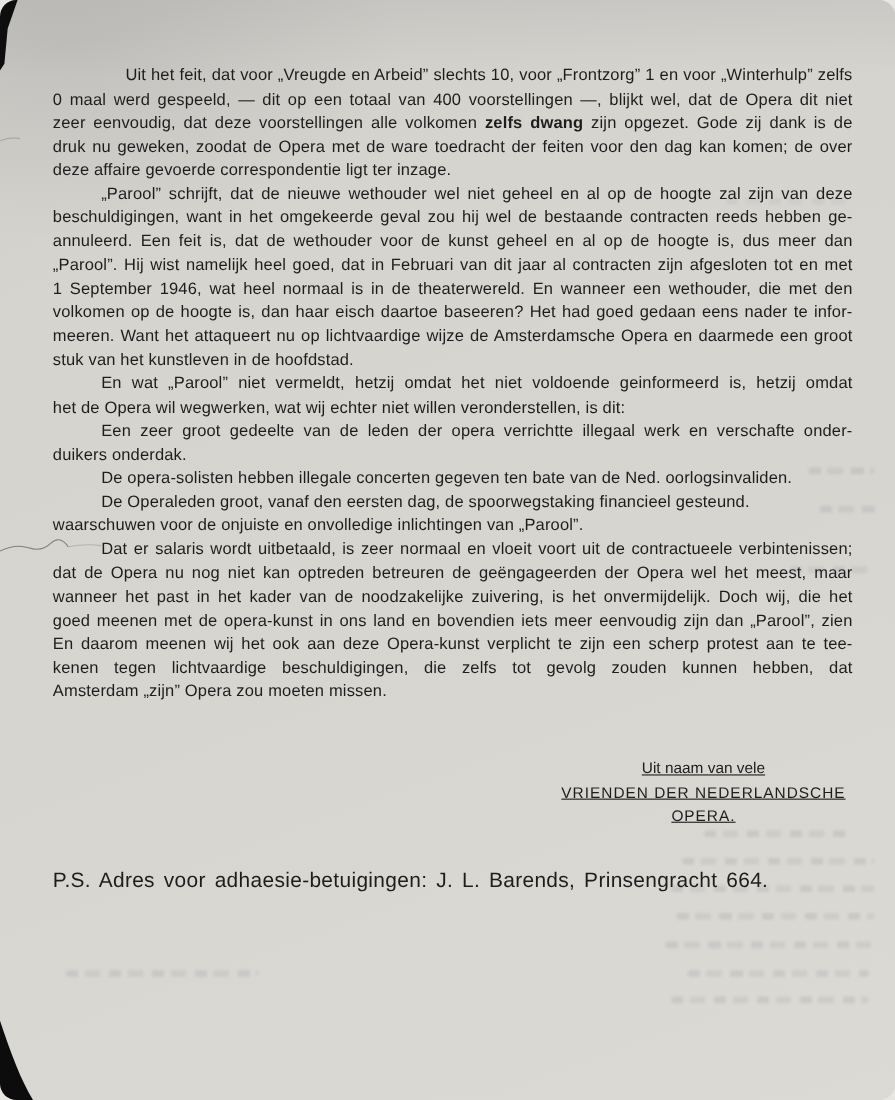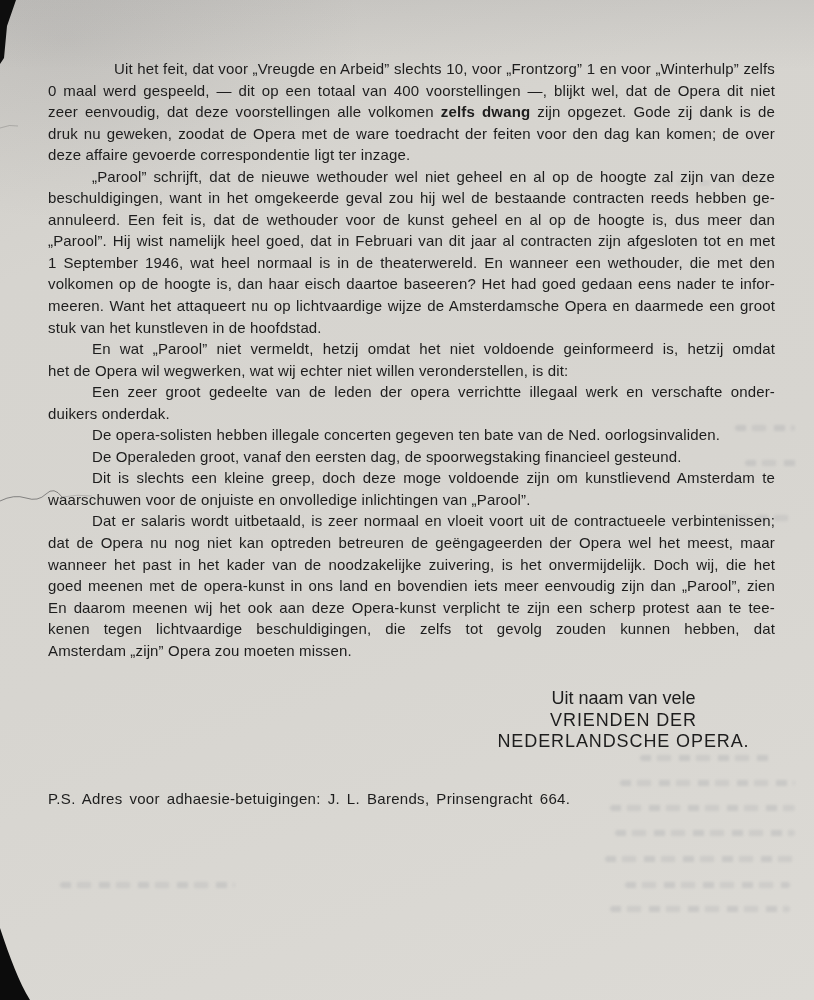--- a/index.html
+++ b/index.html
@@ -4,45 +4,46 @@
 <style>
   html,body{margin:0;padding:0;}
   body{
     width:814px;height:1000px;position:relative;overflow:hidden;
     background:#e8e6e2;
     font-family:"Liberation Sans",sans-serif;
   }
   .paper{
     position:absolute;inset:0;overflow:hidden;
     background:linear-gradient(160deg,#cfcdc8 0%,#d6d4cf 22%,#d7d5d0 55%,#dcdad5 100%);
+    border-radius:15px;
   }
   .vignette{
     position:absolute;inset:0;pointer-events:none;
     background:
       linear-gradient(180deg,rgba(100,100,106,.10) 0,rgba(100,100,106,0) 70px),
       radial-gradient(ellipse 500px 300px at 8% 4%,rgba(90,90,96,.12),rgba(90,90,96,0) 60%);
   }
   .text-block{
     position:absolute;left:48px;top:58px;width:727px;
     font-size:15px;line-height:21.55px;color:#1d1d1d;
     letter-spacing:.15px;
   }
   .line{text-align:justify;text-align-last:justify;}
   .line.end{text-align-last:left;}
   .ind1{text-indent:66px;}
   .ind{text-indent:44px;}
   .b{font-weight:bold;}
   .signature{
-    position:absolute;left:470px;top:688px;width:307px;
-    font-size:18px;line-height:21.5px;color:#1d1d1d;text-align:center;
+    position:absolute;left:486px;top:688px;width:307px;
+    font-size:14px;line-height:21.5px;color:#1d1d1d;text-align:center;text-decoration:underline;
   }
   .signature .caps{letter-spacing:.9px;}
   .postscript{
     position:absolute;left:48px;top:790px;
-    font-size:15px;color:#1d1d1d;letter-spacing:.3px;word-spacing:2.5px;
+    font-size:19px;color:#1d1d1d;letter-spacing:.3px;word-spacing:2.5px;
   }
   .bleed{
     position:absolute;height:6px;border-radius:3px;
     filter:blur(1.6px);opacity:.45;pointer-events:none;
     background:repeating-linear-gradient(90deg,
       rgba(122,126,138,.40) 0 11px, rgba(122,126,138,0) 11px 17px,
       rgba(122,126,138,.30) 17px 31px, rgba(122,126,138,0) 31px 39px);
   }
   .artifacts{position:absolute;inset:0;pointer-events:none;}
 </style>
@@ -98,21 +99,20 @@
 
     <div class="para">
       <div class="line end ind">De opera-solisten hebben illegale concerten gegeven ten bate van de Ned. oorlogsinvaliden.</div>
     </div>
 
     <div class="para">
       <div class="line end ind">De Operaleden groot, vanaf den eersten dag, de spoorwegstaking financieel gesteund.</div>
     </div>
 
     <div class="para">
-      <div class="line ind">Dit is slechts een kleine greep, doch deze moge voldoende zijn om kunstlievend Amsterdam te</div>
       <div class="line end">waarschuwen voor de onjuiste en onvolledige inlichtingen van „Parool”.</div>
     </div>
 
     <div class="para">
       <div class="line ind">Dat er salaris wordt uitbetaald, is zeer normaal en vloeit voort uit de contractueele verbintenissen;</div>
       <div class="line">dat de Opera nu nog niet kan optreden betreuren de geëngageerden der Opera wel het meest, maar</div>
       <div class="line">wanneer het past in het kader van de noodzakelijke zuivering, is het onvermijdelijk. Doch wij, die het</div>
       <div class="line">goed meenen met de opera-kunst in ons land en bovendien iets meer eenvoudig zijn dan „Parool”, zien</div>
       <div class="line">En daarom meenen wij het ook aan deze Opera-kunst verplicht te zijn een scherp protest aan te tee-</div>
       <div class="line">kenen tegen lichtvaardige beschuldigingen, die zelfs tot gevolg zouden kunnen hebben, dat</div>

